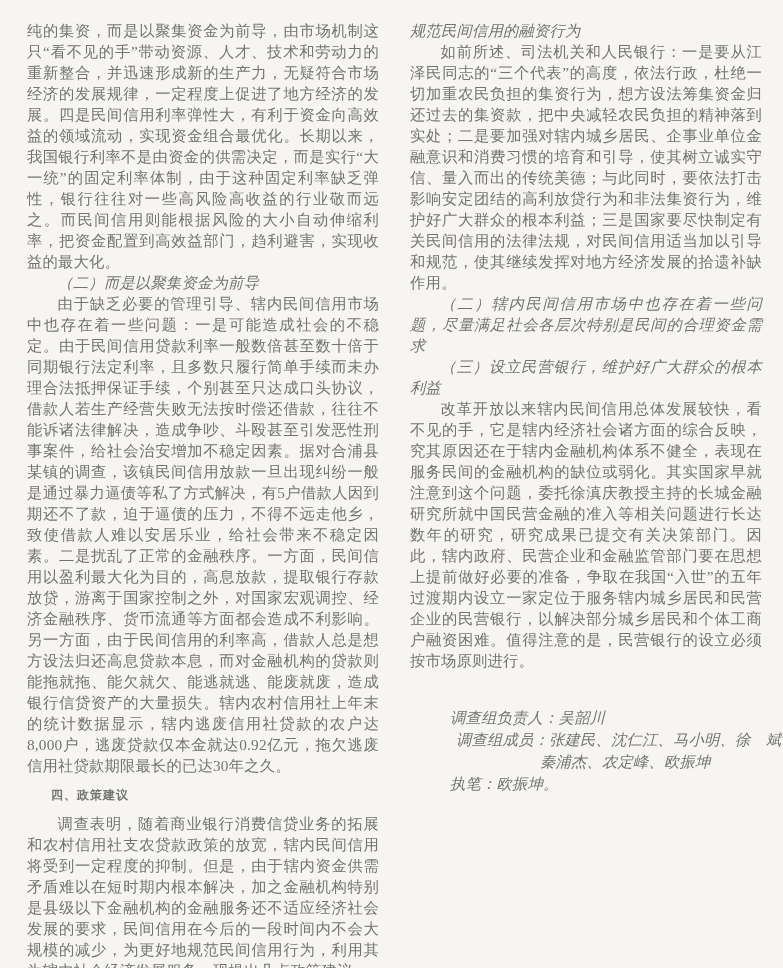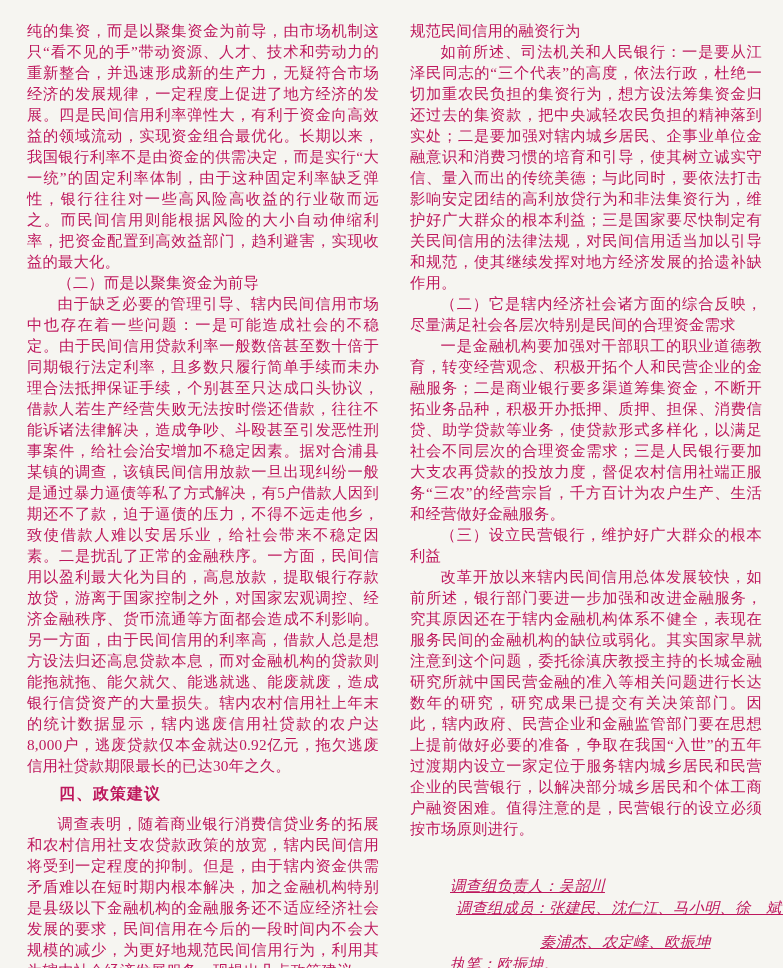--- a/index.html
+++ b/index.html
@@ -1,83 +1,82 @@
 <!DOCTYPE html>
 <html lang="zh"><head>
 <meta charset="utf-8">
 <style>
   html,body { margin:0; padding:0; }
   .page {
     position: relative;
     width: 783px;
     height: 968px;
     background: #f6f5f1;
-    color: #be185d;
+    color: #737373;
     font-family: "Liberation Serif", serif;
     overflow: hidden;
     box-sizing: border-box;
   }
   .cols {
     display: flex;
     gap: 31px;
     padding: 20px 25px 0 27px;
   }
   .col {
     width: 352px;
     flex: 0 0 352px;
     font-size: 15.3px;
     line-height: 21px;
     text-align: justify;
     text-justify: inter-character;
     letter-spacing: 0.2px;
   }
   .col p { margin: 0; }
   .indent { text-indent: 2em; }
-  .kai { }
+  .kai { font-style: italic; }
   .h-bold {
-    font-family: Liberation Mono, monospace;
+    font-family: Liberation Sans, sans-serif;
     font-weight: 900;
-    font-size: 16px;
+    font-size: 12px;
     text-indent: 2em;
     margin: 9px 0 7px 0 !important;
     letter-spacing: 1px;
   }
   .credits {
     margin-top: 36px;
     font-style: italic;
     line-height: 22px;
     text-align: left;
   }
-  .credits div { white-space: nowrap; text-decoration: underline; }
+  .credits div { white-space: nowrap; }
   .cr-indent  { padding-left: 40px; }
   .cr-indent2 { padding-left: 46px; }
-  .cr-wrap    { padding-left: 130px; margin-top: 12px; }
+  .cr-wrap    { padding-left: 130px; }
 </style>
 </head>
 <body>
 
 <div class="page">
   <div class="cols">
 
     <div class="col">
       <p>纯的集资，而是以聚集资金为前导，由市场机制这只“看不见的手”带动资源、人才、技术和劳动力的重新整合，并迅速形成新的生产力，无疑符合市场经济的发展规律，一定程度上促进了地方经济的发展。四是民间信用利率弹性大，有利于资金向高效益的领域流动，实现资金组合最优化。长期以来，我国银行利率不是由资金的供需决定，而是实行“大一统”的固定利率体制，由于这种固定利率缺乏弹性，银行往往对一些高风险高收益的行业敬而远之。而民间信用则能根据风险的大小自动伸缩利率，把资金配置到高效益部门，趋利避害，实现收益的最大化。</p>
       <p class="kai indent">（二）而是以聚集资金为前导</p>
       <p class="indent">由于缺乏必要的管理引导、辖内民间信用市场中也存在着一些问题：一是可能造成社会的不稳定。由于民间信用贷款利率一般数倍甚至数十倍于同期银行法定利率，且多数只履行简单手续而未办理合法抵押保证手续，个别甚至只达成口头协议，借款人若生产经营失败无法按时偿还借款，往往不能诉诸法律解决，造成争吵、斗殴甚至引发恶性刑事案件，给社会治安增加不稳定因素。据对合浦县某镇的调查，该镇民间信用放款一旦出现纠纷一般是通过暴力逼债等私了方式解决，有5户借款人因到期还不了款，迫于逼债的压力，不得不远走他乡，致使借款人难以安居乐业，给社会带来不稳定因素。二是扰乱了正常的金融秩序。一方面，民间信用以盈利最大化为目的，高息放款，提取银行存款放贷，游离于国家控制之外，对国家宏观调控、经济金融秩序、货币流通等方面都会造成不利影响。另一方面，由于民间信用的利率高，借款人总是想方设法归还高息贷款本息，而对金融机构的贷款则能拖就拖、能欠就欠、能逃就逃、能废就废，造成银行信贷资产的大量损失。辖内农村信用社上年末的统计数据显示，辖内逃废信用社贷款的农户达8,000户，逃废贷款仅本金就达0.92亿元，拖欠逃废信用社贷款期限最长的已达30年之久。</p>
       <p class="h-bold">四、政策建议</p>
       <p class="indent">调查表明，随着商业银行消费信贷业务的拓展和农村信用社支农贷款政策的放宽，辖内民间信用将受到一定程度的抑制。但是，由于辖内资金供需矛盾难以在短时期内根本解决，加之金融机构特别是县级以下金融机构的金融服务还不适应经济社会发展的要求，民间信用在今后的一段时间内不会大规模的减少，为更好地规范民间信用行为，利用其为辖内社会经济发展服务，现提出几点政策建议：</p>
 
     </div>
 
     <div class="col">
       <p class="kai">规范民间信用的融资行为</p>
       <p class="indent">如前所述、司法机关和人民银行：一是要从江泽民同志的“三个代表”的高度，依法行政，杜绝一切加重农民负担的集资行为，想方设法筹集资金归还过去的集资款，把中央减轻农民负担的精神落到实处；二是要加强对辖内城乡居民、企事业单位金融意识和消费习惯的培育和引导，使其树立诚实守信、量入而出的传统美德；与此同时，要依法打击影响安定团结的高利放贷行为和非法集资行为，维护好广大群众的根本利益；三是国家要尽快制定有关民间信用的法律法规，对民间信用适当加以引导和规范，使其继续发挥对地方经济发展的拾遗补缺作用。</p>
-      <p class="kai indent">（二）它是辖内经济社会诸方面的综合反映，尽量满足社会各层次特别是民间的合理资金需求</p>
-      <p class="indent">一是金融机构要加强对干部职工的职业道德教育，转变经营观念、积极开拓个人和民营企业的金融服务；二是商业银行要多渠道筹集资金，不断开拓业务品种，积极开办抵押、质押、担保、消费信贷、助学贷款等业务，使贷款形式多样化，以满足社会不同层次的合理资金需求；三是人民银行要加大支农再贷款的投放力度，督促农村信用社端正服务“三农”的经营宗旨，千方百计为农户生产、生活和经营做好金融服务。</p>
+      <p class="kai indent">（二）辖内民间信用市场中也存在着一些问题，尽量满足社会各层次特别是民间的合理资金需求</p>
       <p class="kai indent">（三）设立民营银行，维护好广大群众的根本利益</p>
-      <p class="indent">改革开放以来辖内民间信用总体发展较快，如前所述，银行部门要进一步加强和改进金融服务，究其原因还在于辖内金融机构体系不健全，表现在服务民间的金融机构的缺位或弱化。其实国家早就注意到这个问题，委托徐滇庆教授主持的长城金融研究所就中国民营金融的准入等相关问题进行长达数年的研究，研究成果已提交有关决策部门。因此，辖内政府、民营企业和金融监管部门要在思想上提前做好必要的准备，争取在我国“入世”的五年过渡期内设立一家定位于服务辖内城乡居民和民营企业的民营银行，以解决部分城乡居民和个体工商户融资困难。值得注意的是，民营银行的设立必须按市场原则进行。</p>
+      <p class="indent">改革开放以来辖内民间信用总体发展较快，看不见的手，它是辖内经济社会诸方面的综合反映，究其原因还在于辖内金融机构体系不健全，表现在服务民间的金融机构的缺位或弱化。其实国家早就注意到这个问题，委托徐滇庆教授主持的长城金融研究所就中国民营金融的准入等相关问题进行长达数年的研究，研究成果已提交有关决策部门。因此，辖内政府、民营企业和金融监管部门要在思想上提前做好必要的准备，争取在我国“入世”的五年过渡期内设立一家定位于服务辖内城乡居民和民营企业的民营银行，以解决部分城乡居民和个体工商户融资困难。值得注意的是，民营银行的设立必须按市场原则进行。</p>
 
       <div class="credits">
         <div class="cr-indent">调查组负责人：吴韶川</div>
         <div class="cr-indent2">调查组成员：张建民、沈仁江、马小明、徐　斌、</div>
         <div class="cr-wrap">秦浦杰、农定峰、欧振坤</div>
         <div class="cr-indent">执笔：欧振坤。</div>
 
       </div>
     </div>
 

